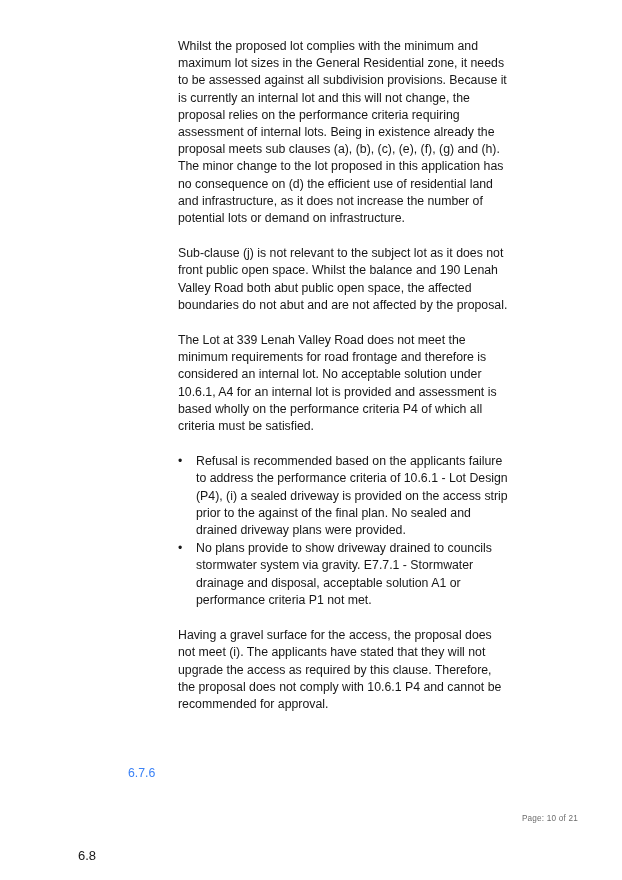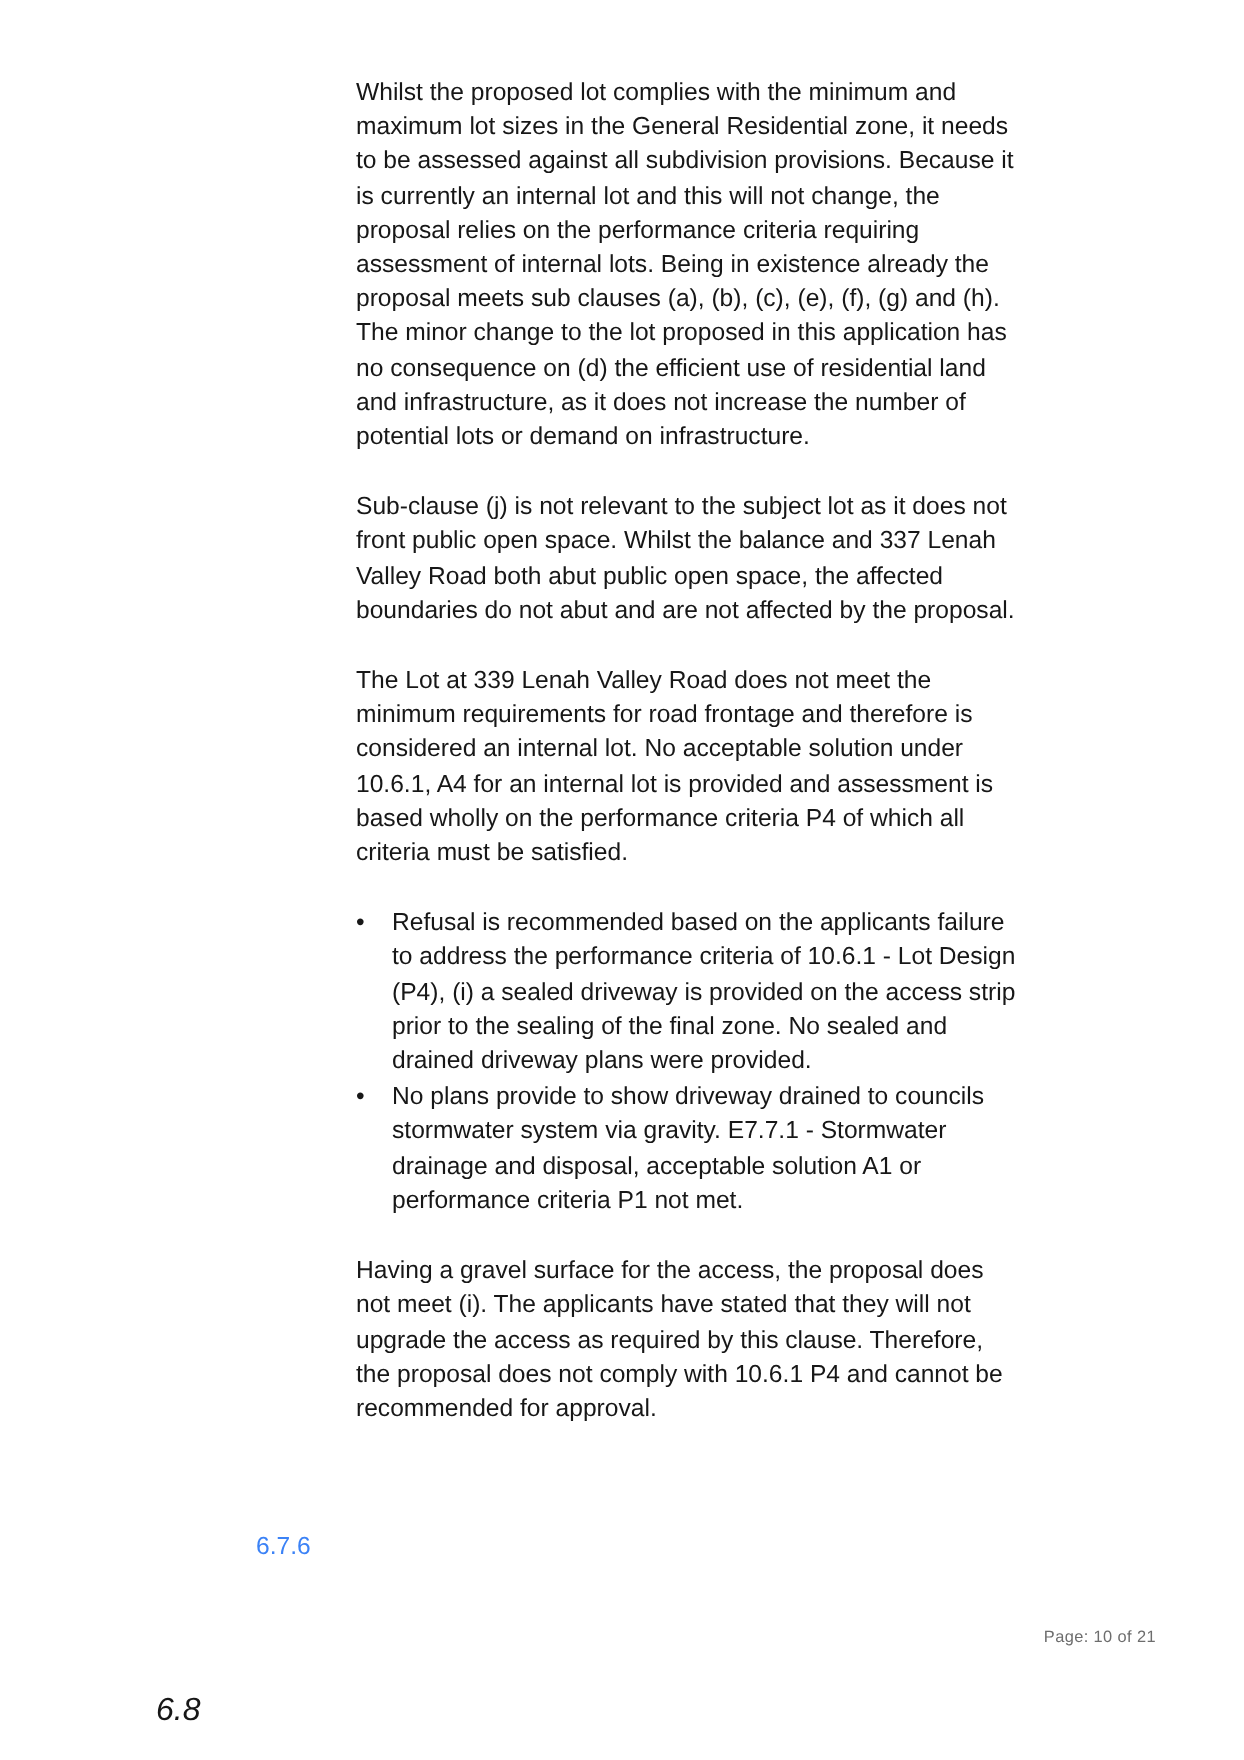--- a/index.html
+++ b/index.html
@@ -88,24 +88,23 @@
     padding: 0 20px 0 128px;
     margin: 0;
     font-size: 12.3px;
     line-height: 17.2px;
     color: #171717;
   }
   .section-num {
     position: absolute;
     left: 78px;
     top: 0;
-    font-size: 16px;
+    font-size: 13px;
     line-height: 17.2px;
     color: #171717;
-    font-style: italic;
   }
   .section-title {
     display: block;
   }
   .gap-lg {
     height: 34px;
   }
   .gap-xl {
     height: 48px;
   }
@@ -122,29 +121,29 @@
 </style>
 </head>
 <body>
 
 <div class="page">
 
   <div class="content">
 
     <p class="para">Whilst the proposed lot complies with the minimum and maximum lot sizes in the General Residential zone, it needs to be assessed against all subdivision provisions. Because it is currently an internal lot and this will not change, the proposal relies on the performance criteria requiring assessment of internal lots.   Being in existence already the proposal meets sub clauses (a), (b), (c), (e), (f), (g) and (h).  The minor change to the lot proposed in this application has no consequence on (d) the efficient use of residential land and infrastructure, as it does not increase the number of potential lots or demand on infrastructure.</p>
 
-    <p class="para">Sub-clause (j) is not relevant to the subject lot as it does not front public open space.  Whilst the balance and 337 Lenah Valley Road both abut public open space, the affected boundaries do not abut and are not affected by the proposal.</p>
+    <p class="para">Sub-clause (j) is not relevant to the subject lot as it does not front public open space.  Whilst the balance and 190 Lenah Valley Road both abut public open space, the affected boundaries do not abut and are not affected by the proposal.</p>
 
 
     <p class="para">The Lot at 339 Lenah Valley Road does not meet the minimum requirements for road frontage and therefore is considered an internal lot. No acceptable solution under 10.6.1, A4 for an internal lot is provided and assessment is based wholly on the performance criteria P4 of which all criteria must be satisfied.</p>
 
     <ul class="bullet-list">
       <li class="bullet-item">
         <span class="bullet-marker">•</span>
-        <span>Refusal is recommended based on the applicants failure to address the performance criteria of 10.6.1 - Lot Design (P4), (i) a sealed driveway is provided on the access strip prior to the sealing of the final zone. No sealed and drained driveway plans were provided.</span>
+        <span>Refusal is recommended based on the applicants failure to address the performance criteria of 10.6.1 - Lot Design (P4), (i) a sealed driveway is provided on the access strip prior to the against of the final plan. No sealed and drained driveway plans were provided.</span>
       </li>
       <li class="bullet-item">
         <span class="bullet-marker">•</span>
         <span>No plans provide to show driveway drained to councils stormwater system via gravity. E7.7.1 - Stormwater drainage and disposal, acceptable solution A1 or performance criteria P1 not met.</span>
       </li>
     </ul>
 
     <p class="para">Having a gravel surface for the access, the proposal does not meet (i). The applicants have stated that they will not upgrade the access as required by this clause.   Therefore, the proposal does not comply with 10.6.1 P4 and cannot be recommended for approval.</p>
 
     <div class="gap-lg"></div>

